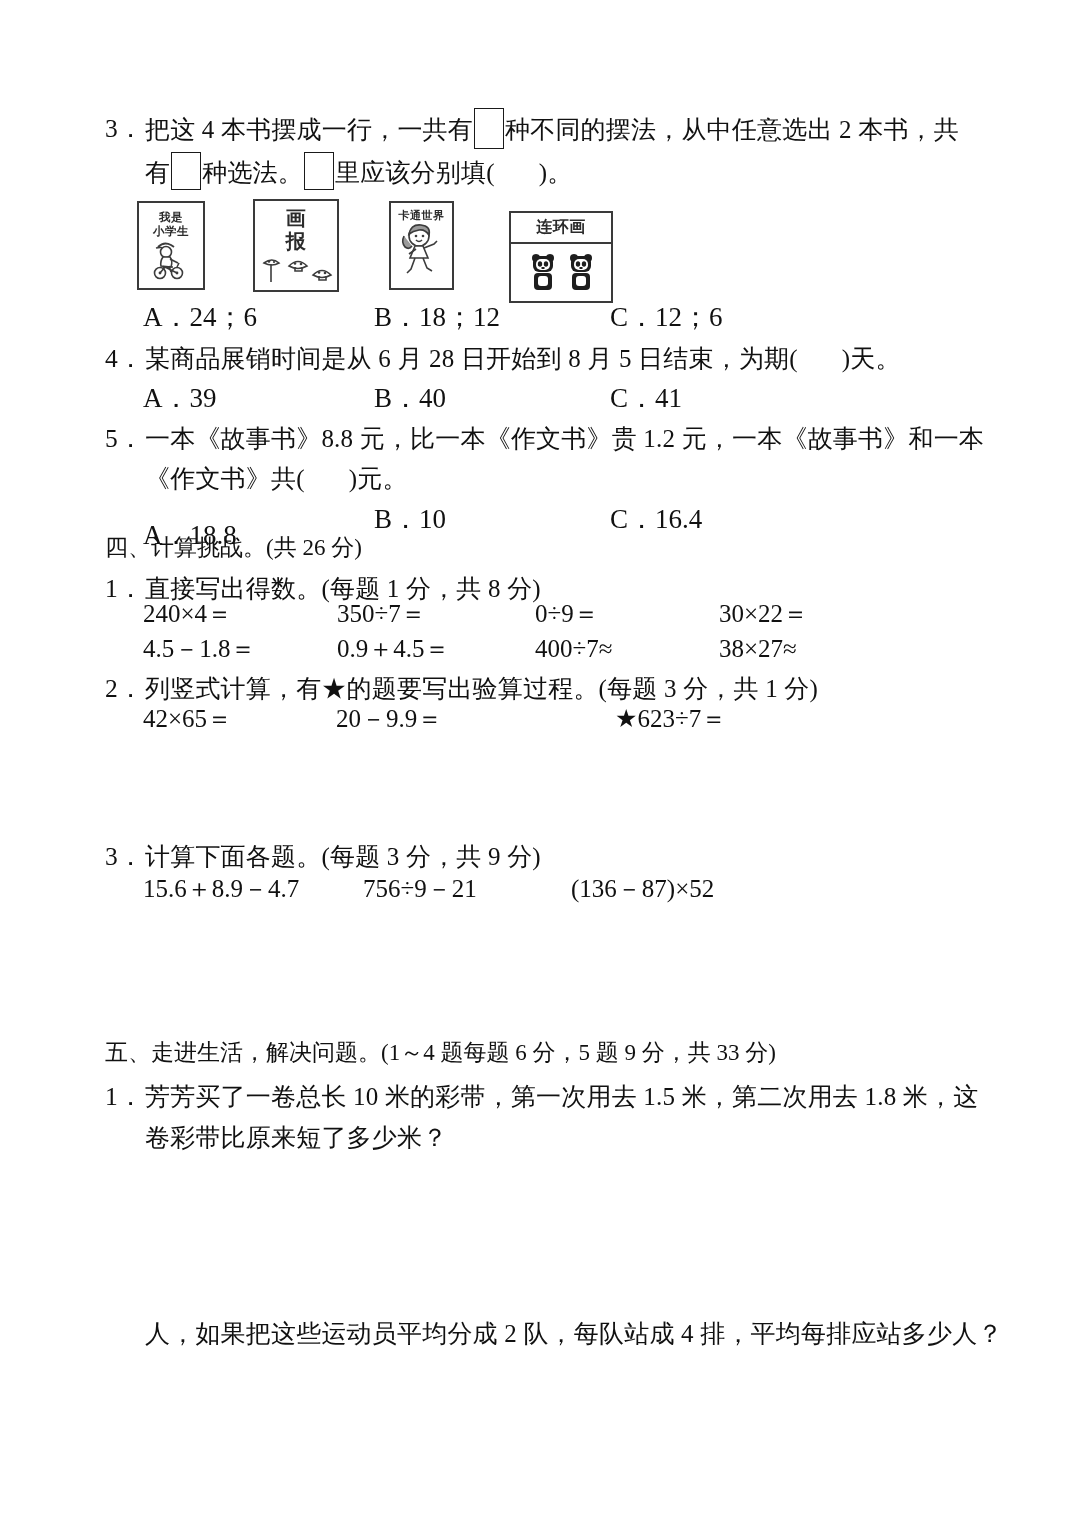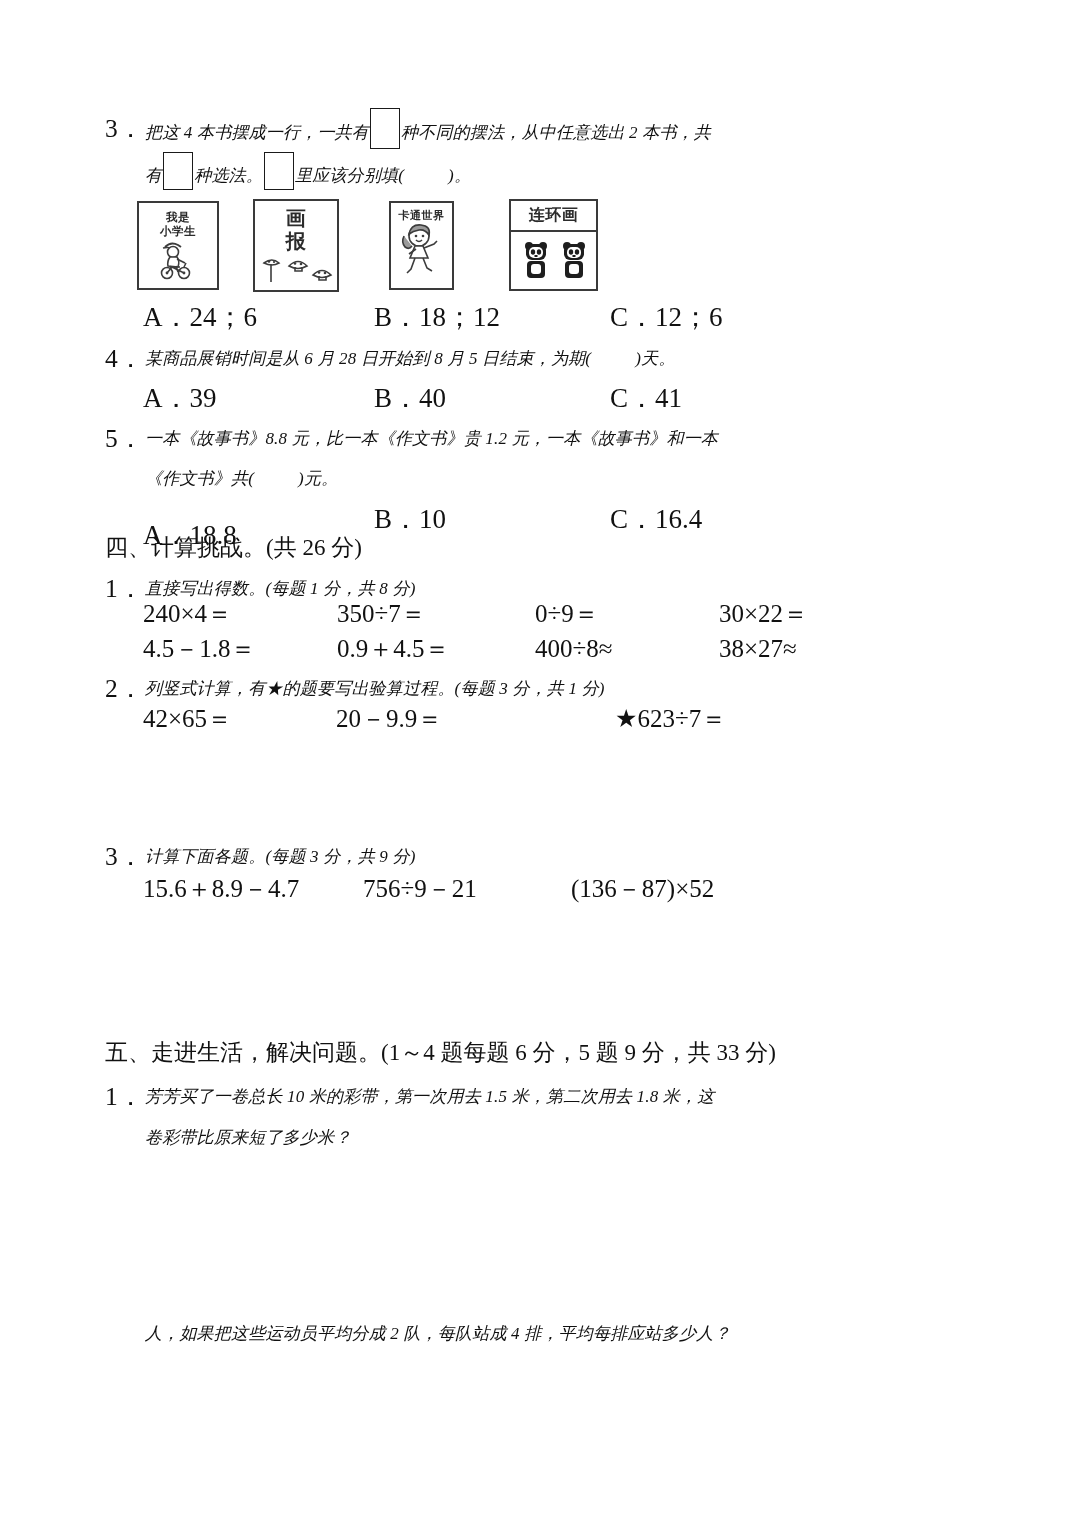--- a/index.html
+++ b/index.html
@@ -19,25 +19,24 @@
     position: absolute;
     left: 0; top: 0;
     width: 1080px;
     height: 1528px;
     background: #ffffff;
   }
 
   
   .q {
     position: absolute;
-    font-size: 17px;
+    font-size: 25px;
     line-height: 41px;
     letter-spacing: 0.2px;
     white-space: nowrap;
-    font-style: italic;
   }
   .num {
     position: absolute;
     font-size: 25.5px;
     line-height: 41px;
   }
   .sec-head {
     position: absolute;
     font-size: 23px;
     line-height: 41px;
@@ -86,24 +85,24 @@
     background: #ffffff;
     border: 2.5px solid #3a3a3a;
   }
   .book .title {
     font-family: "DejaVu Sans", sans-serif;
     font-weight: bold;
     color: #2b2b2b;
     text-align: center;
     letter-spacing: 0.5px;
   }
-  .book-1 { left: 0px;   top: 3px;  width: 82px; height: 89px; }
+  .book-1 { left: 0px;   top: 3px;  width: 68px; height: 89px; }
   .book-2 { left: 116px; top: 1px;  width: 86px; height: 93px; }
   .book-3 { left: 252px; top: 3px;  width: 65px; height: 89px; }
-  .book-4 { left: 372px; top: 1px;  width: 89px; height: 92px; }
+  .book-4 { left: 372px; top: 13px;  width: 104px; height: 92px; }
 
   .book-1 .title { font-size: 11.5px; line-height: 14px; padding-top: 7px; }
   .book-2 .title { font-size: 20px; line-height: 23px; padding-top: 6px; }
   .book-3 .title { font-size: 11px;  line-height: 13px; padding-top: 6px; }
   .book-4 .title {
     font-size: 16px; line-height: 20px; padding: 4px 0 5px 0;
     border-bottom: 2.5px solid #3a3a3a;
   }
 
   .art { position: relative; width: 100%; }
@@ -272,21 +271,21 @@
   <div class="num" style="left:105px; top:568px;">1．</div>
   <div class="q" style="left:145px; top:568px;">直接写出得数。(每题 1 分，共 8 分)</div>
 
   <div class="expr" style="left:143px; top:595px;">240×4＝</div>
   <div class="expr" style="left:337px; top:595px;">350÷7＝</div>
   <div class="expr" style="left:535px; top:595px;">0÷9＝</div>
   <div class="expr" style="left:719px; top:595px;">30×22＝</div>
 
   <div class="expr" style="left:143px; top:630px;">4.5－1.8＝</div>
   <div class="expr" style="left:337px; top:630px;">0.9＋4.5＝</div>
-  <div class="expr" style="left:535px; top:630px;">400÷8≈</div>
+  <div class="expr" style="left:535px; top:630px;">400÷7≈</div>
   <div class="expr" style="left:719px; top:630px;">38×27≈</div>
 
   <div class="num" style="left:105px; top:668px;">2．</div>
   <div class="q" style="left:145px; top:668px;">列竖式计算，有★的题要写出验算过程。(每题 3 分，共 1 分)</div>
 
   <div class="expr" style="left:143px; top:700px;">42×65＝</div>
   <div class="expr" style="left:336px; top:700px;">20－9.9＝</div>
   <div class="expr" style="left:615px; top:700px;">★623÷7＝</div>
 
   <div class="num" style="left:105px; top:836px;">3．</div>

